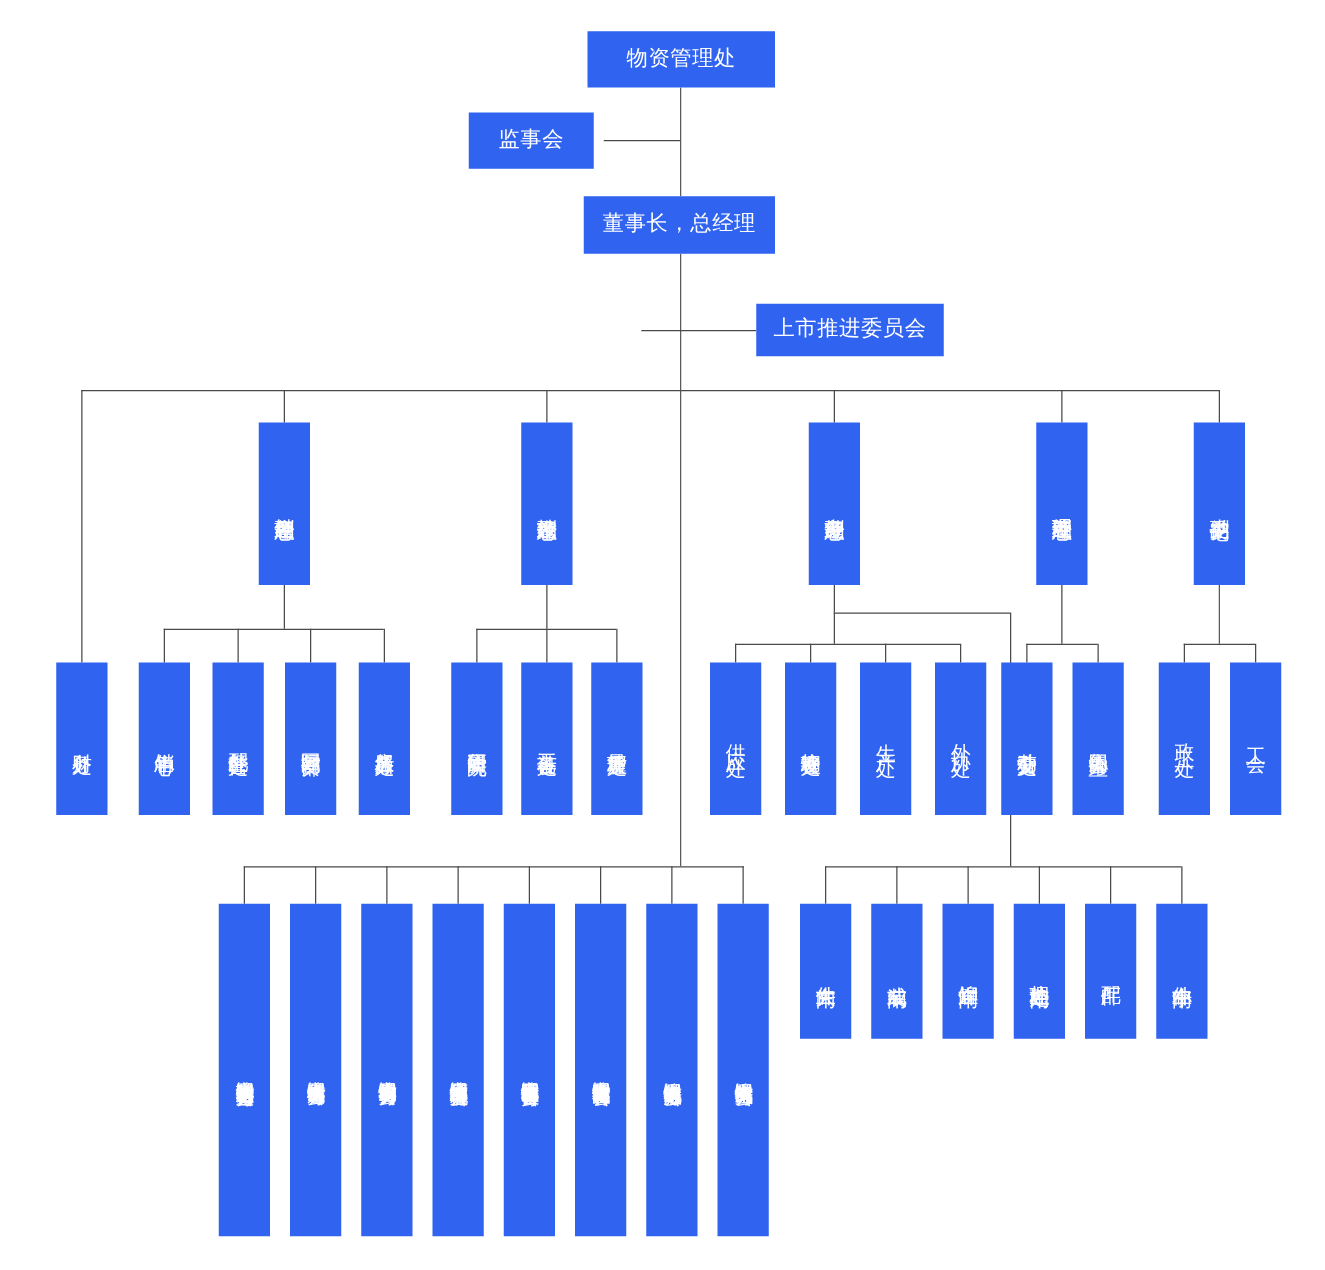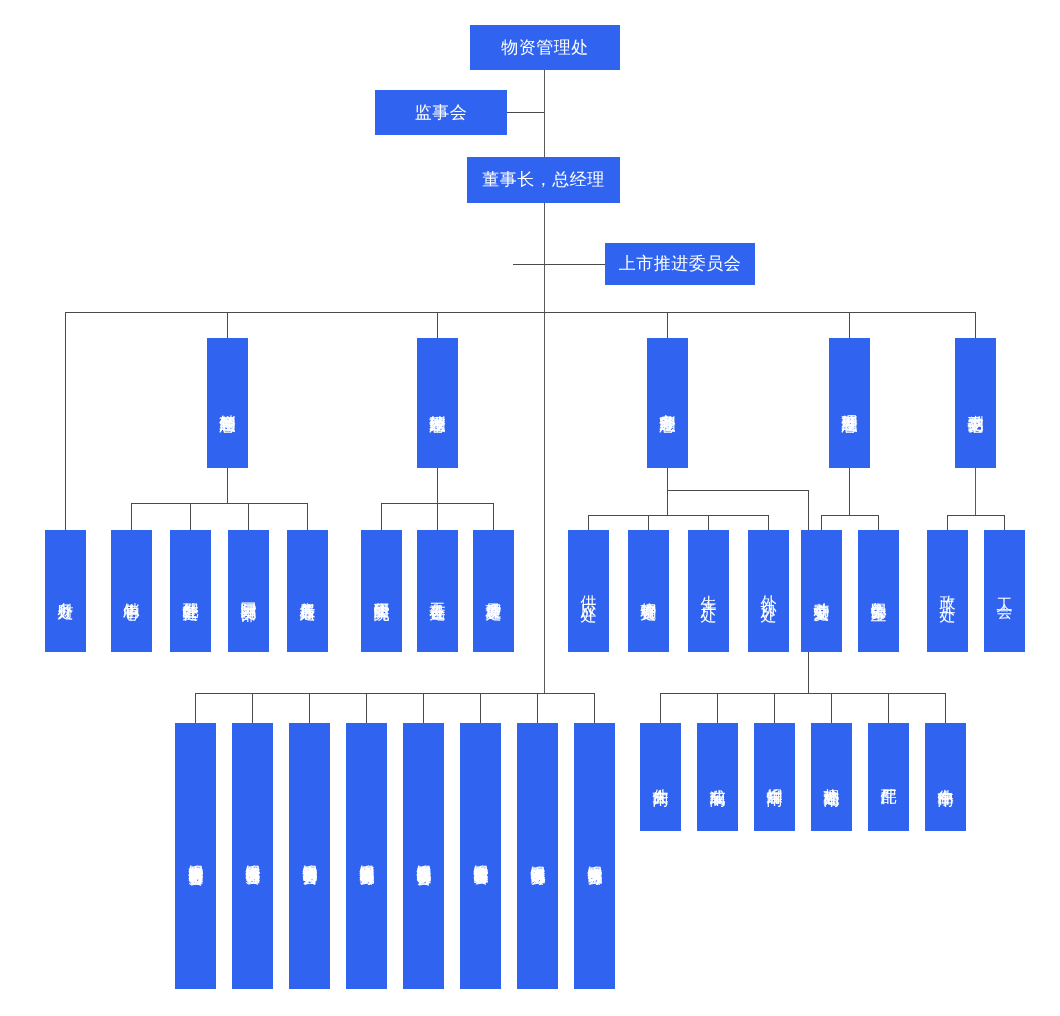--- a/index.html
+++ b/index.html
@@ -119,21 +119,21 @@
   <div class="ln h" style="left:660px;top:693px;width:285px;"></div>
   <div class="ln v" style="left:660px;top:693px;height:30px;"></div>
   <div class="ln v" style="left:717px;top:693px;height:30px;"></div>
   <div class="ln v" style="left:774px;top:693px;height:30px;"></div>
   <div class="ln v" style="left:831px;top:693px;height:30px;"></div>
   <div class="ln v" style="left:888px;top:693px;height:30px;"></div>
   <div class="ln v" style="left:945px;top:693px;height:30px;"></div>
 
   <div class="node h" style="left:470px;top:25px;width:150px;height:45px;">物资管理处</div>
 
-  <div class="node h" style="left:375px;top:90px;width:132px;height:45px;">监事会</div>
+  <div class="node h" style="left:375px;top:90px;width:100px;height:45px;">监事会</div>
 
   <div class="node h" style="left:605px;top:243px;width:150px;height:42px;">上市推进委员会</div>
 
   <div class="node h" style="left:467px;top:157px;width:153px;height:46px;">董事长，总经理</div>
 
   <div class="node v" style="left:207px;top:338px;width:41px;height:130px;">销售副总经理</div>
   <div class="node v" style="left:417px;top:338px;width:41px;height:130px;">技术副总经理</div>
   <div class="node v" style="left:647px;top:338px;width:41px;height:130px;">常务副总经理</div>
   <div class="node v" style="left:829px;top:338px;width:41px;height:130px;">管理副总经理</div>
   <div class="node v" style="left:955px;top:338px;width:41px;height:130px;">党委副书记</div>

